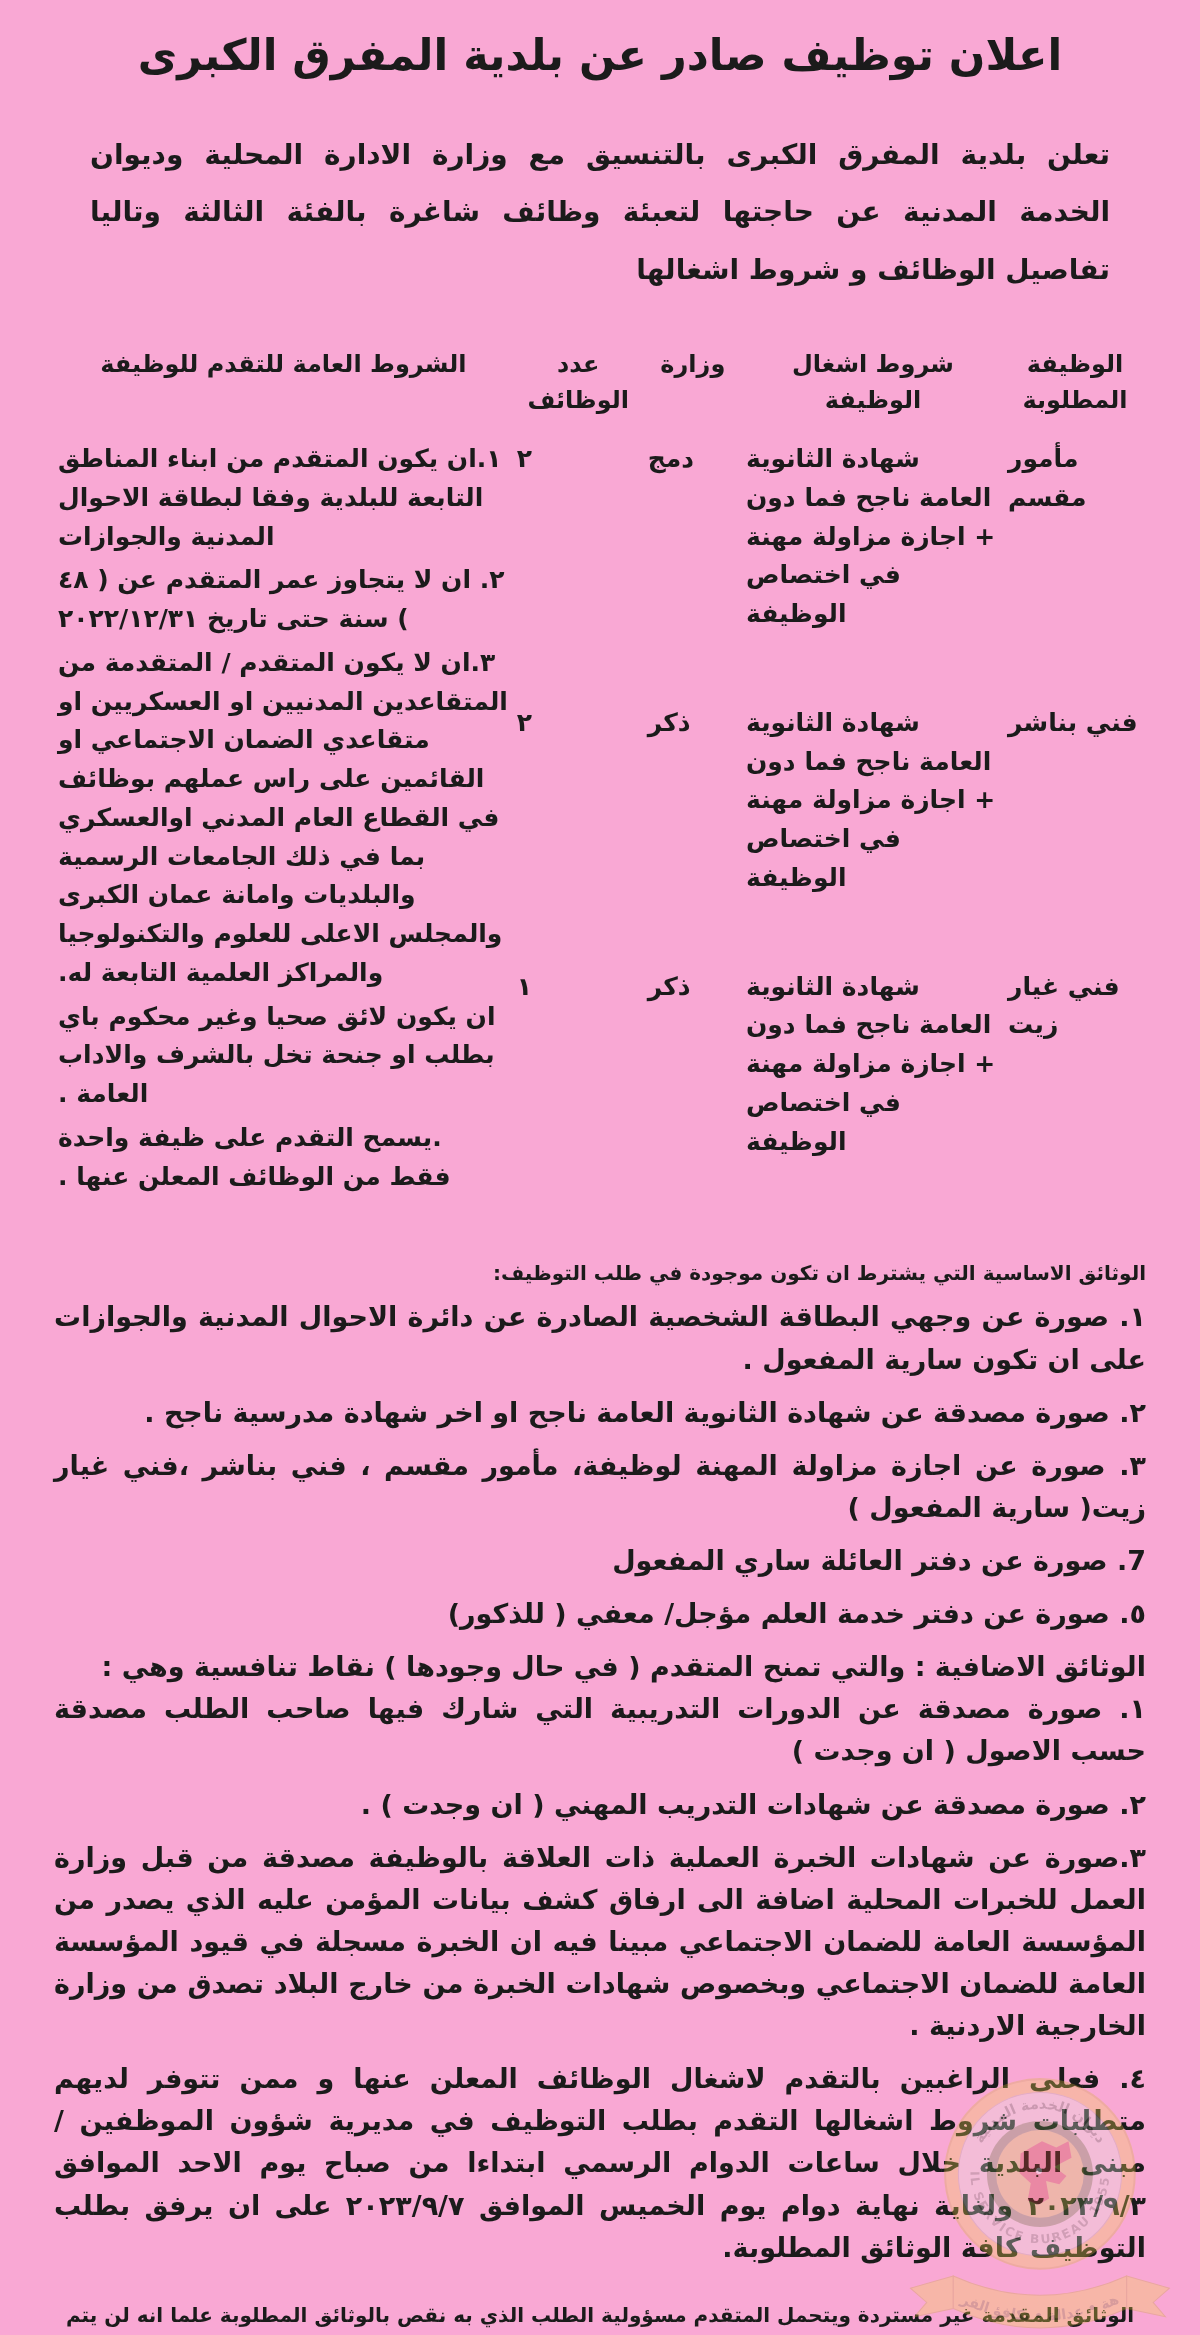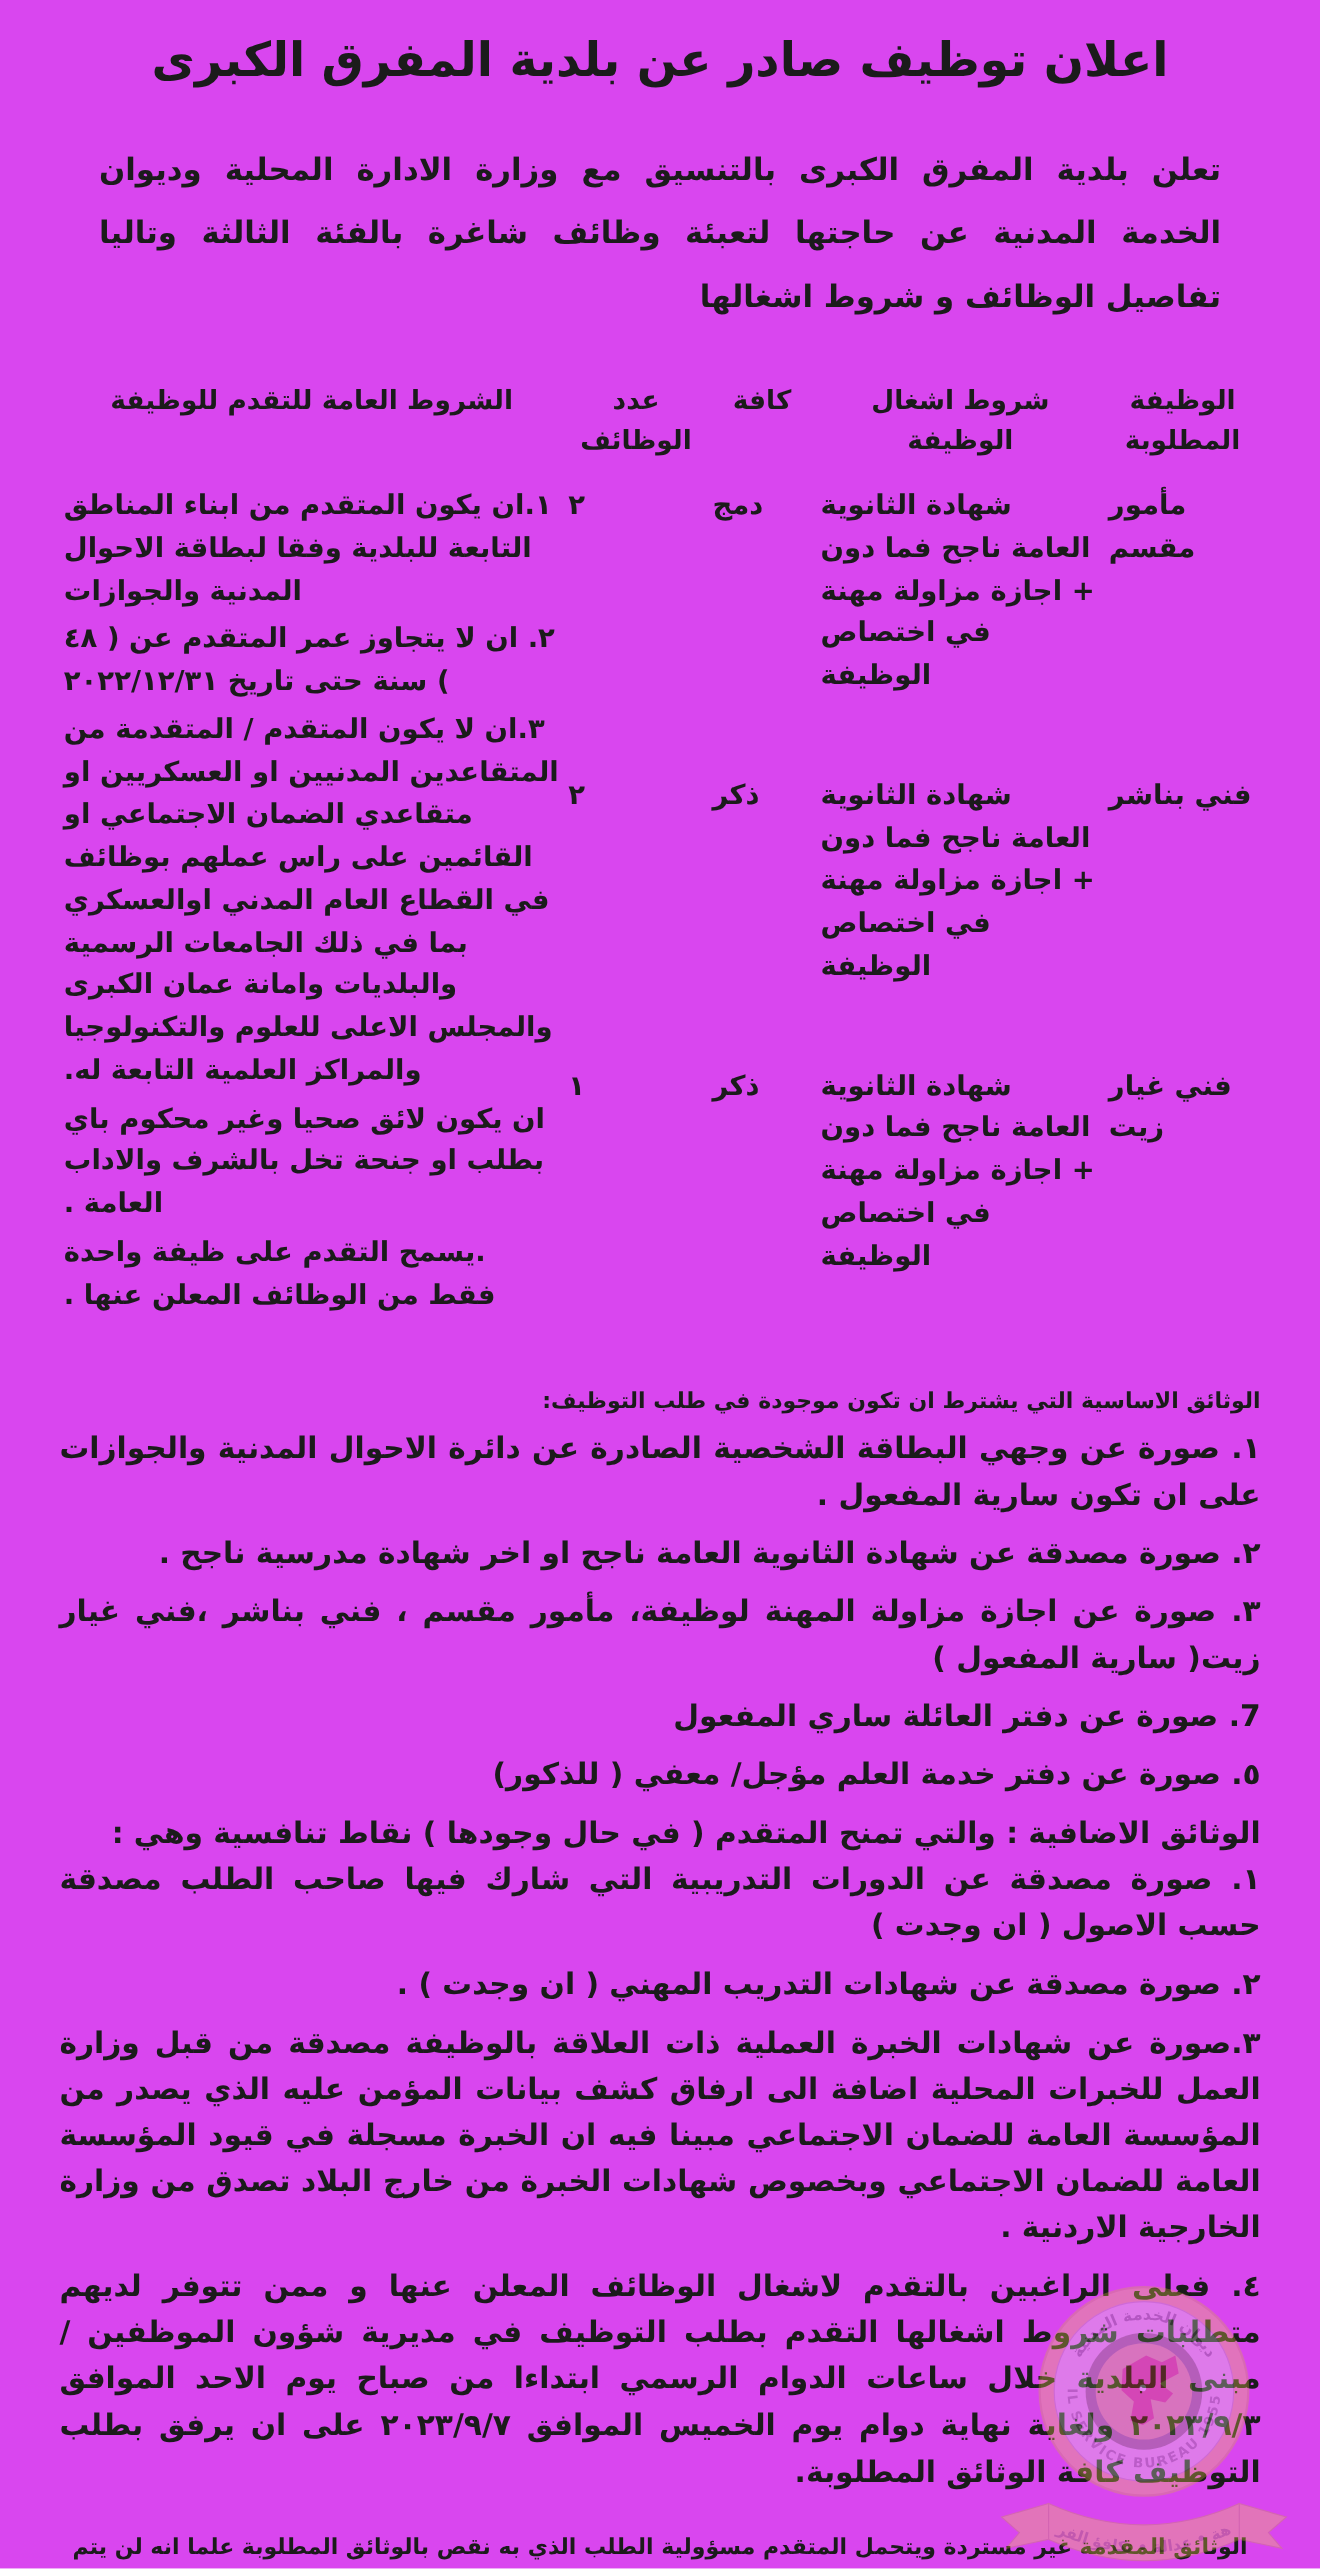--- a/index.html
+++ b/index.html
@@ -1,20 +1,20 @@
 <!DOCTYPE html>
 <html lang="ar" dir="rtl"><head>
 <meta charset="utf-8">
 <style>
   html,body{margin:0;padding:0;background:#ffffff;}
   .page{
     position:relative;
     width:1200px;height:2335px;
     margin:0 auto;
-    background:#d946ef;
+    background:#f9a8d4;
     color:#1b1b1b;
     font-family:"DejaVu Sans","Liberation Sans",sans-serif;
     font-weight:bold;
     direction:rtl;
     overflow:hidden;
     box-sizing:border-box;
     padding:0 54px;
   }
   .title{
     margin:30px 0 0 0;
@@ -106,21 +106,21 @@
       <col style="width:13%">
         <col style="width:24%">
         <col style="width:9%">
         <col style="width:12%">
         <col style="width:42%">
     </colgroup>
     <thead>
       <tr>
         <th>الوظيفة المطلوبة</th>
         <th>شروط اشغال الوظيفة</th>
-        <th>كافة</th>
+        <th>وزارة</th>
         <th>عدد الوظائف</th>
         <th>الشروط العامة للتقدم للوظيفة</th>
       </tr>
     </thead>
     <tbody>
       <tr>
         <td class="job-middle">مأمور مقسم</td>
         <td>شهادة الثانوية العامة ناجح فما دون + اجازة مزاولة مهنة في اختصاص الوظيفة</td>
         <td>دمج</td>
         <td>٢</td>

